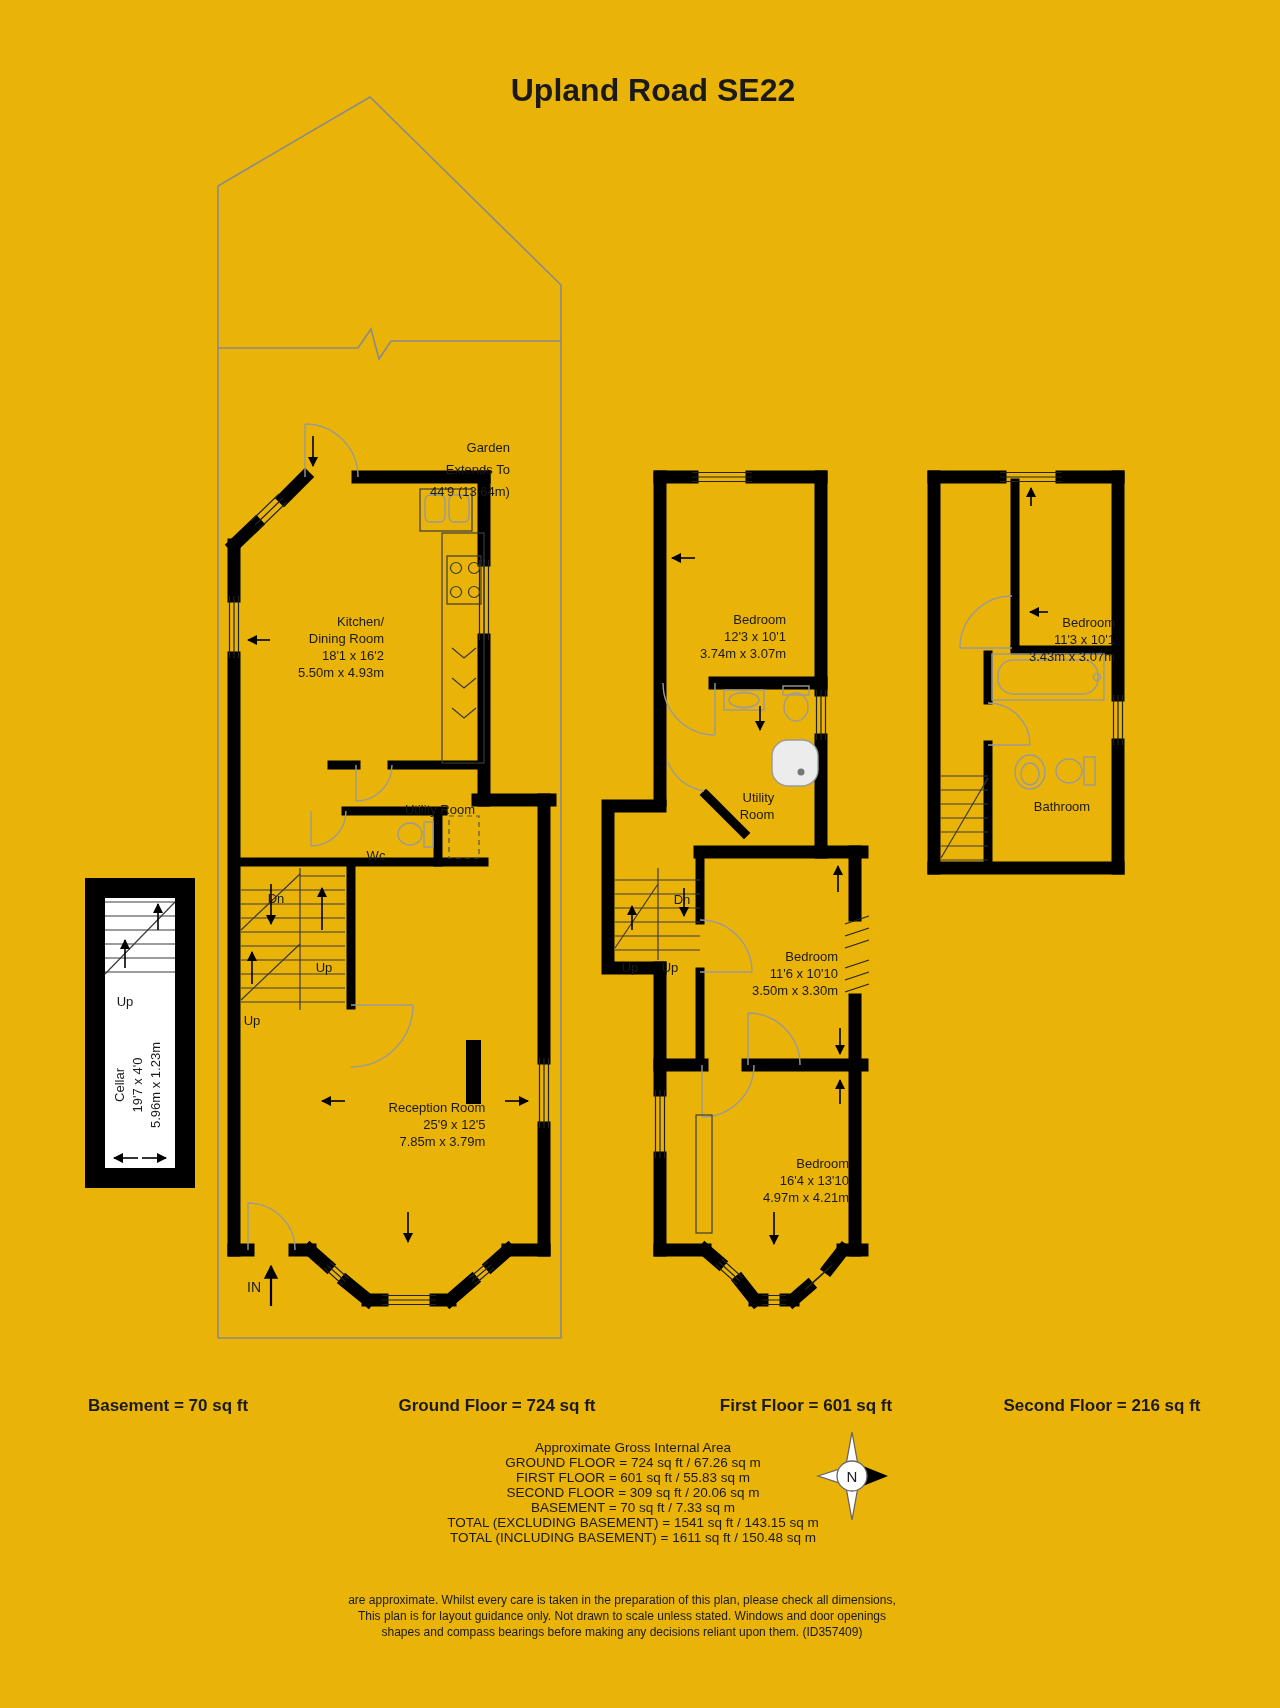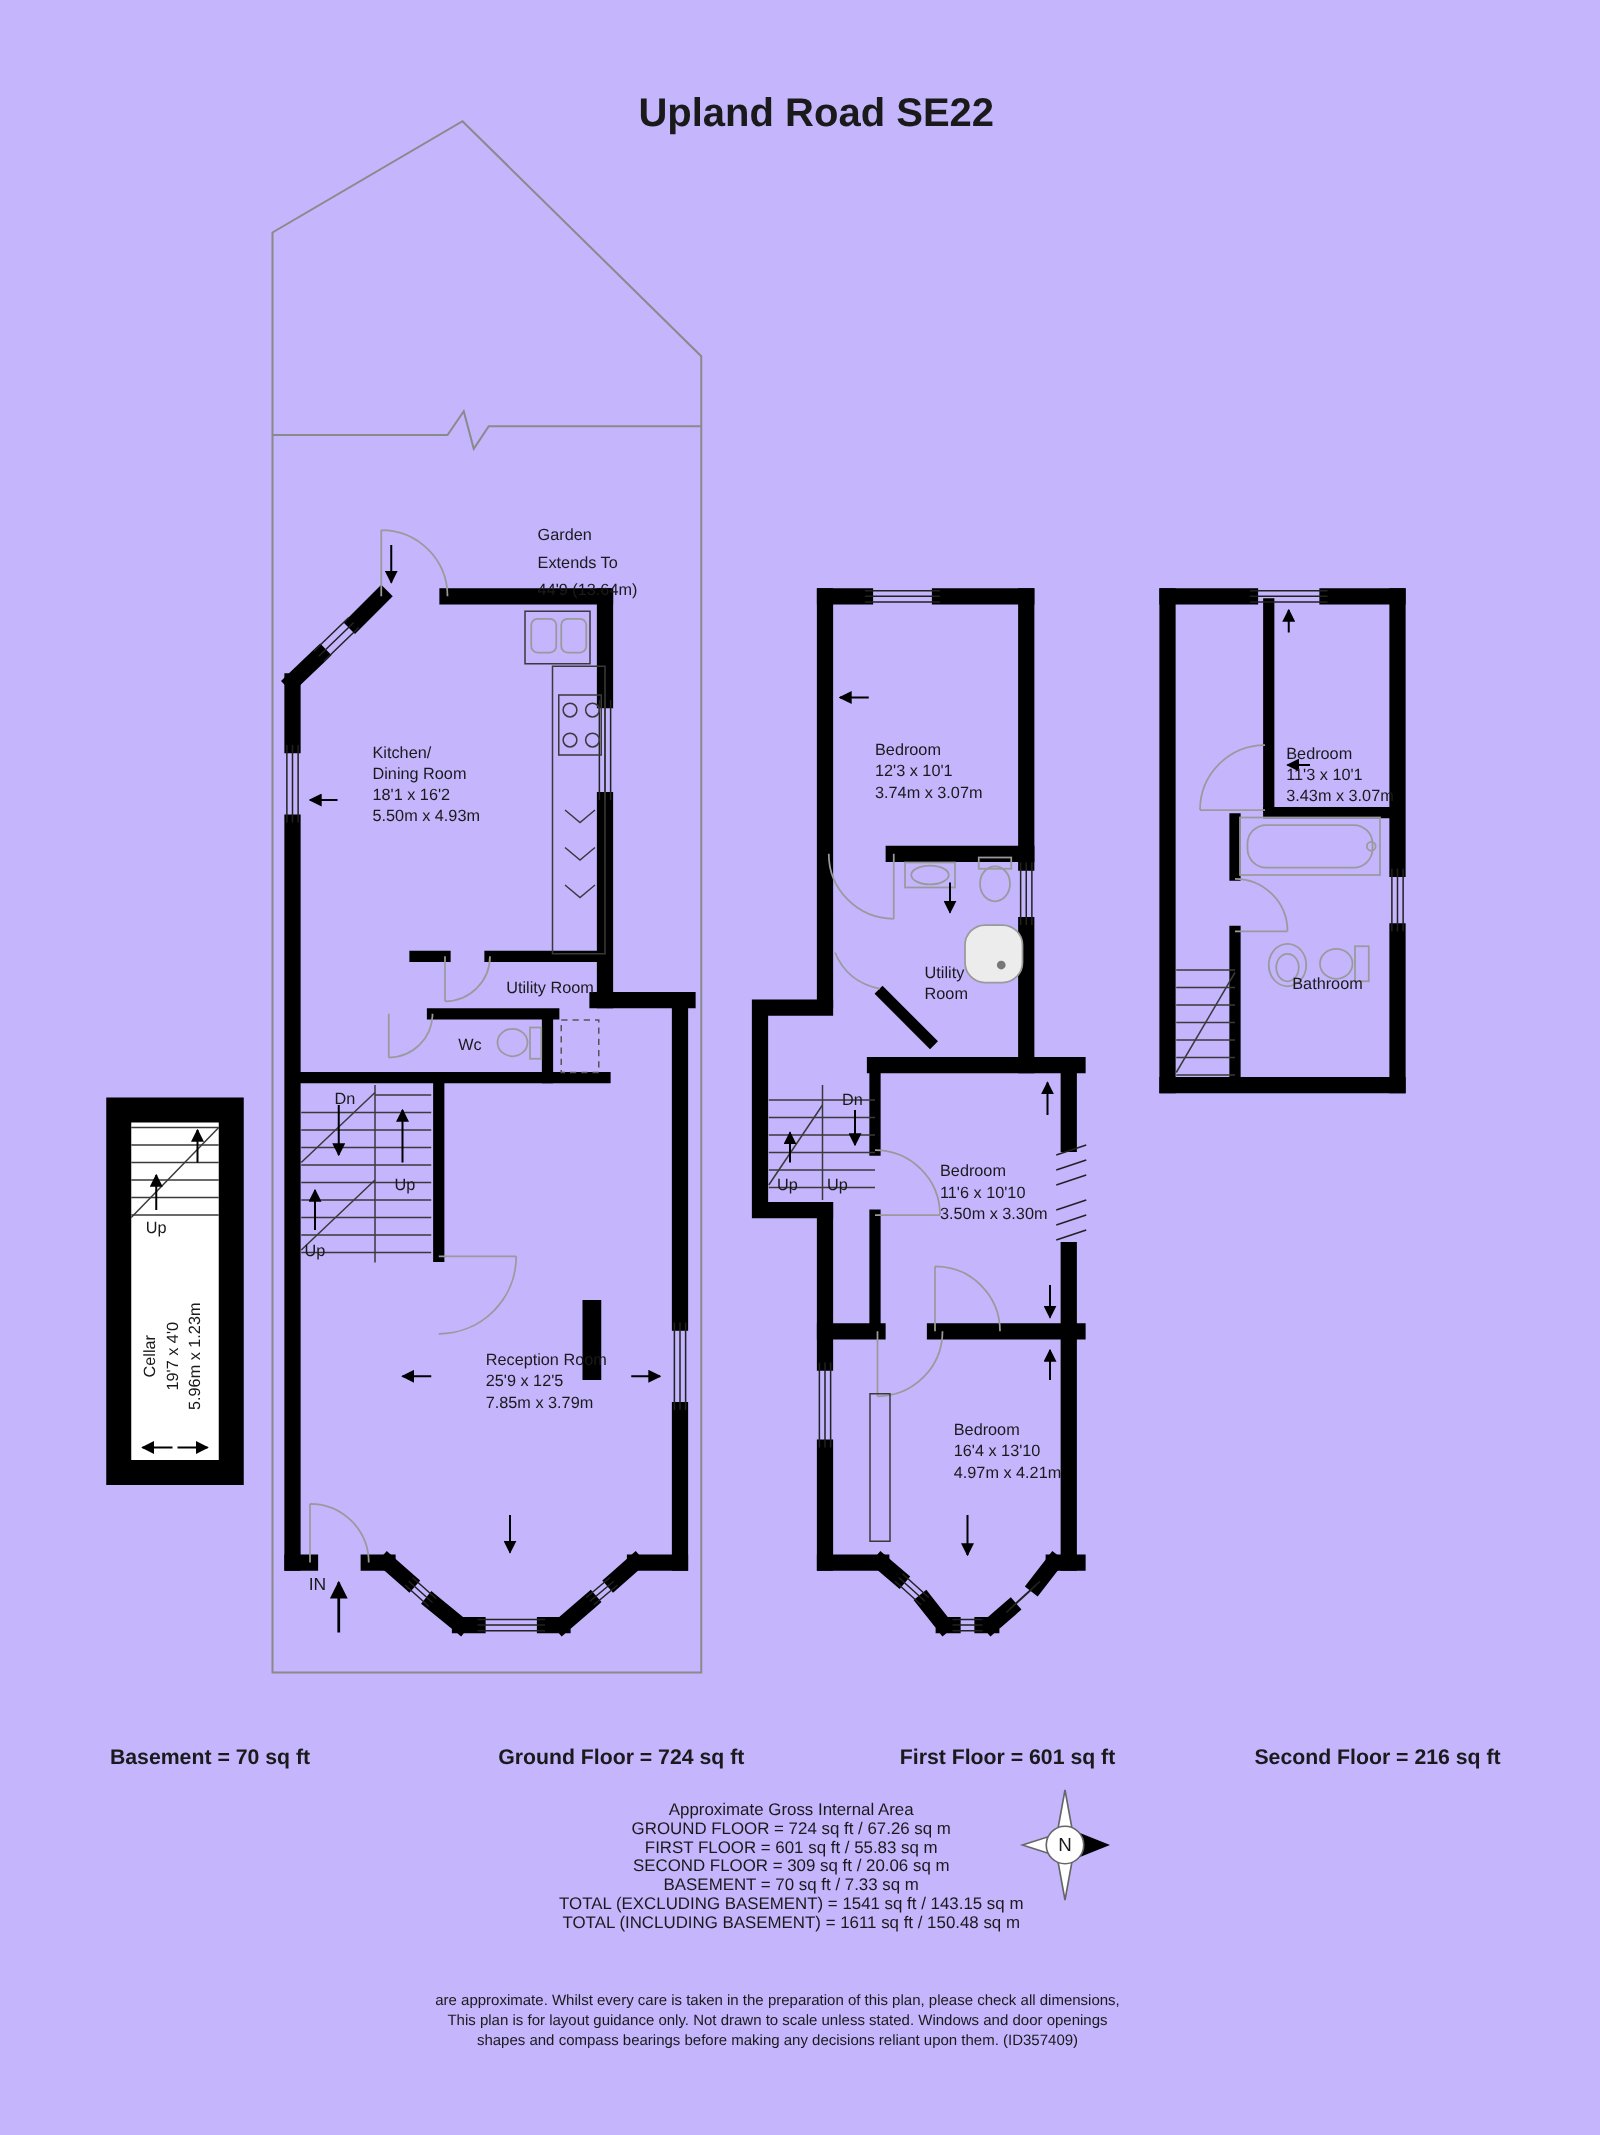--- a/index.html
+++ b/index.html
@@ -1,29 +1,29 @@
 <!DOCTYPE html>
 <html><head>
 <meta charset="utf-8">
 <style>
   html,body{margin:0;padding:0;background:#fff;}
-  #page{position:relative;width:1280px;height:1708px;background:#c4b5fd;overflow:hidden;
+  #page{position:relative;width:1280px;height:1708px;background:#eab308;overflow:hidden;
         font-family:"Liberation Sans",sans-serif;color:#1a1a1a;}
   svg{position:absolute;left:0;top:0;}
   .w13{stroke:#000;stroke-width:13;fill:none;stroke-linecap:square;}
   .w9{stroke:#000;stroke-width:9;fill:none;stroke-linecap:square;}
   .tl{stroke:#3a3a3a;stroke-width:1.2;fill:none;}
   .gl{stroke:#9a9a9a;stroke-width:1.4;fill:none;}
   .wl{stroke:#222;stroke-width:1.2;fill:none;}
   .garden{stroke:#8a8a8a;stroke-width:1.6;fill:none;}
   .dash{stroke:#555;stroke-width:1.2;fill:none;stroke-dasharray:5 4;}
   .arrow{stroke:#000;stroke-width:1.6;fill:none;}
   .arrow2{stroke:#000;stroke-width:2.2;fill:none;}
-  .lbl{position:absolute;transform:translateX(-50%);text-align:left;
-       font-size:13px;line-height:17px;white-space:nowrap;}
+  .lbl{position:absolute;transform:translateX(-50%);text-align:right;
+       font-size:13px;line-height:17px;white-space:nowrap;margin-top:20px;}
   .lbl-g{line-height:22px;}
   .lbl-rot{position:absolute;transform:translate(-50%,-50%) rotate(-90deg);
        text-align:center;font-size:13px;line-height:18px;white-space:nowrap;}
   .tiny{font-size:13px;}
   .title{position:absolute;transform:translateX(-50%);font-size:32px;font-weight:700;white-space:nowrap;}
   .floorlbl{position:absolute;transform:translateX(-50%);font-size:17px;font-weight:700;white-space:nowrap;}
   .summary{position:absolute;transform:translateX(-50%);text-align:center;
        font-size:13.5px;line-height:15px;white-space:nowrap;}
   .disclaimer{position:absolute;transform:translateX(-50%);text-align:center;
        font-size:12px;line-height:16px;white-space:nowrap;}

